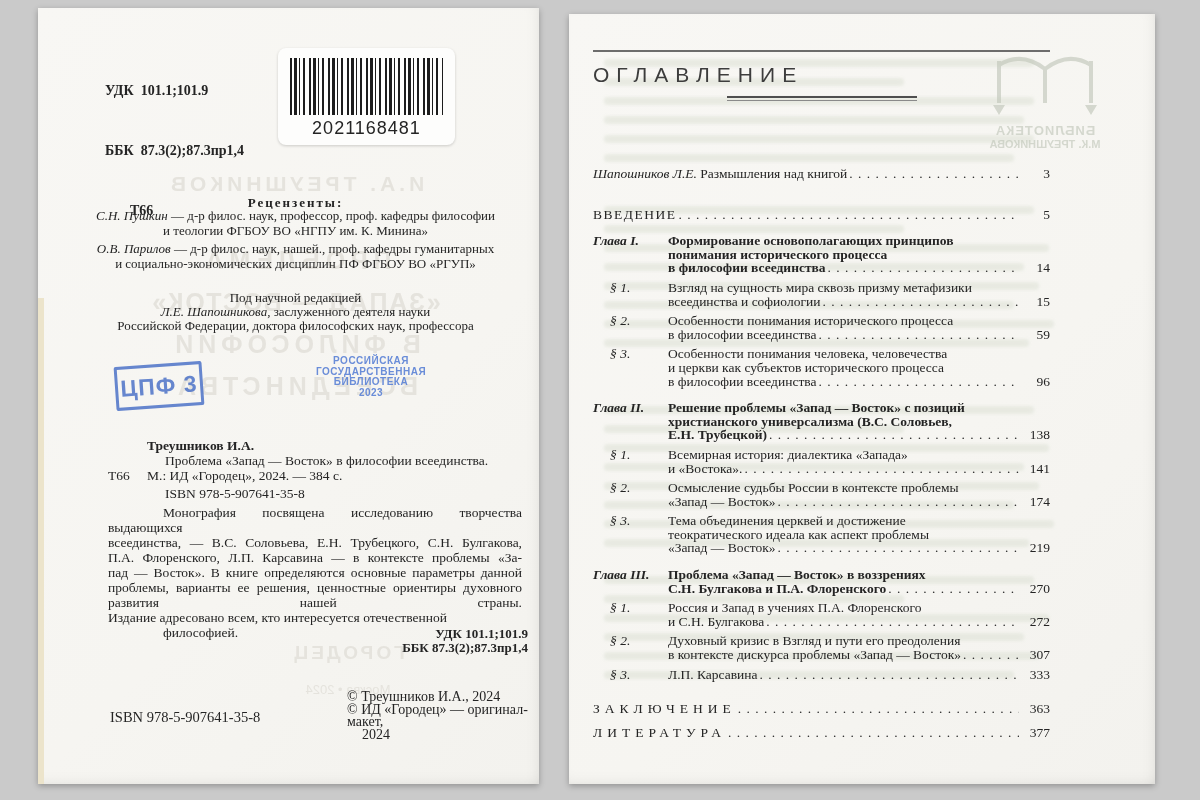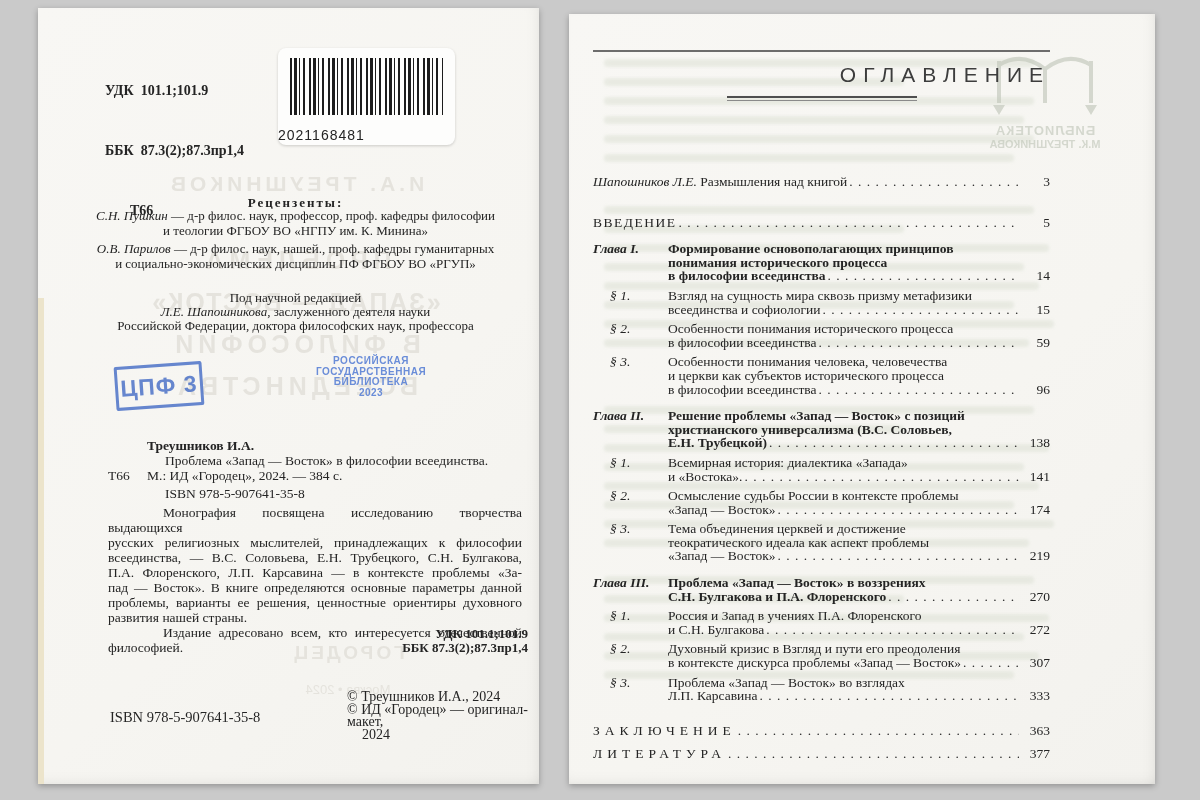--- a/index.html
+++ b/index.html
@@ -10,21 +10,21 @@
   .lp{left:38px;top:8px;width:501px;height:776px;}
   .rp{left:569px;top:14px;width:586px;height:770px;}
   .lp::after{content:"";position:absolute;left:0;top:290px;bottom:0;width:6px;background:#ece4cb;}
   .abs{position:absolute;}
   
   .udk-top{left:67px;top:33px;font-size:14px;font-weight:600;line-height:20px;white-space:pre;}
   .barcode{left:240px;top:40px;width:177px;height:97px;background:#fdfdfc;border-radius:8px;
            box-shadow:0 1px 3px rgba(0,0,0,.18);z-index:3;}
   .bars{margin:10px 12px 0 12px;height:57px;
         background:repeating-linear-gradient(90deg,#1c1c1c 0 2px,#fdfdfc 2px 4px,#1c1c1c 4px 7px,#fdfdfc 7px 9px,#1c1c1c 9px 10px,#fdfdfc 10px 13px,#1c1c1c 13px 15px,#fdfdfc 15px 19px);}
-  .bc-num{text-align:left;font-family:"Liberation Sans",sans-serif;font-size:14px;margin-top:12px;letter-spacing:1px;}
+  .bc-num{text-align:center;font-family:"Liberation Sans",sans-serif;font-size:18px;margin-top:3px;letter-spacing:1px;}
   .center-col{left:30px;width:455px;text-align:center;font-size:13px;z-index:2;}
   .rev-head{top:187px;font-weight:600;letter-spacing:2px;}
   .rev1{top:201px;line-height:14.5px;}
   .rev2{top:234px;line-height:14.5px;}
   .editor{top:271px;line-height:14.2px;margin-top:12px;}
   .stamp-cpf{left:77px;top:356px;width:82px;height:38px;border:3px solid #4d73c8;border-radius:2px;
              transform:rotate(-4deg);color:#4d73c8;font-family:"Liberation Sans",sans-serif;
              font-size:23px;font-weight:700;text-align:center;line-height:38px;letter-spacing:1px;opacity:.85;z-index:3;}
   .stamp-rgb{left:268px;top:348px;width:130px;text-align:center;color:#5b82d6;
              font-family:"Liberation Sans",sans-serif;z-index:3;opacity:.9;}
@@ -49,21 +49,21 @@
   .gt0{top:164px;font-size:21px;letter-spacing:4px;}
   .gt1{top:238px;font-size:25px;letter-spacing:6px;}
   .gt2{top:280px;font-size:25px;letter-spacing:2px;}
   .gt3{top:322px;font-size:25px;letter-spacing:5px;}
   .gt4{top:364px;font-size:25px;letter-spacing:5px;}
   .ghost-pub{left:225px;top:634px;width:170px;text-align:center;transform:scaleX(-1);}
   .ghost-pub .p1{font-size:19px;letter-spacing:3px;}
   .ghost-pub .p2{font-size:13px;font-weight:400;margin-top:18px;}
   
   .top-rule{left:24px;top:36px;width:457px;height:2px;background:#4a4a4a;opacity:.8;}
-  .toc-title{left:24px;top:49px;width:457px;text-align:right;font-family:"Liberation Sans",sans-serif;
+  .toc-title{left:24px;top:49px;width:457px;text-align:left;font-family:"Liberation Sans",sans-serif;
              font-size:21px;font-weight:500;letter-spacing:7px;color:#3d3d3d;z-index:2;}
   .dbl-rule{left:158px;top:82px;width:190px;height:2px;border-top:2px solid #4f4f4f;border-bottom:1px solid #8a8a8a;z-index:2;}
   .toc{left:24px;top:149px;width:457px;font-size:13.5px;line-height:13.6px;z-index:2;}
   .toc-row{position:relative;padding-left:75px;}
   .toc-row.caps,.toc-row.plain{padding-left:0;}
   .toc-row.chapter{font-weight:700;}
   .toc-label{position:absolute;left:0;top:0;font-style:italic;}
   .toc-label.sec{left:17px;font-weight:400;}
   .toc-line.last{display:flex;align-items:baseline;}
   .toc-line.last>span:first-of-type{white-space:nowrap;}
@@ -133,21 +133,20 @@
     <div class="abs biblio">
       <div class="bib-author">Треушников И.А.</div>
       <div class="bib-title">Проблема «Запад — Восток» в философии всеединства.</div>
       <div class="bib-t66">Т66</div>
       <div class="bib-imprint">М.: ИД «Городец», 2024. — 384 с.</div>
       <div class="bib-isbn">ISBN 978-5-907641-35-8</div>
     </div>
 
     <div class="abs annotation">
         <div class="ann-line">Монография посвящена исследованию творчества выдающихся</div>
-        <div class="ann-line">русских религиозных мыслителей, принадлежащих к философии</div>
         <div class="ann-line">всеединства, — В.С. Соловьева, Е.Н. Трубецкого, С.Н. Булгакова,</div>
         <div class="ann-line">П.А. Флоренского, Л.П. Карсавина — в контексте проблемы «За-</div>
         <div class="ann-line">пад — Восток». В книге определяются основные параметры данной</div>
         <div class="ann-line">проблемы, варианты ее решения, ценностные ориентиры духовного</div>
         <div class="ann-line">развития нашей страны.</div>
         <div class="ann-line">Издание адресовано всем, кто интересуется отечественной</div>
         <div class="ann-line">философией.</div>
       </div>
 
     <div class="abs udk-footer">
@@ -214,21 +213,21 @@
       </svg>
       <div class="l1">БИБЛИОТЕКА</div>
       <div class="l2">М.К. ТРЕУШНИКОВА</div>
     </div>
 
     <div class="abs top-rule"></div>
     <div class="abs toc-title">ОГЛАВЛЕНИЕ</div>
     <div class="abs dbl-rule"></div>
 
     <div class="abs toc">
-        <div class="toc-row plain" style="margin-top: 12px;">
+        <div class="toc-row plain" style="margin-top: 4px;">
           <div>
             <div class="toc-line last">
               <i>Шапошников Л.Е. </i>
               <span class="toc-text">Размышления над книгой</span>
               <span class="leader">. . . . . . . . . . . . . . . . . . . . . . . . . . . . . . . . . . . . . . . . . . . . . . . . . . . . . . . . . . . . . . . . . . . . . . . . . . . . . . . . . . . . . . . . . . </span>
               <span class="toc-page">3</span>
             </div>
           </div>
         </div>
         <div class="toc-row caps" style="margin-top: 27px;">
@@ -361,21 +360,20 @@
             <div class="toc-line last">
               <span class="toc-text">в контексте дискурса проблемы «Запад — Восток»</span>
               <span class="leader">. . . . . . . . . . . . . . . . . . . . . . . . . . . . . . . . . . . . . . . . . . . . . . . . . . . . . . . . . . . . . . . . . . . . . . . . . . . . . . . . . . . . . . . . . . </span>
               <span class="toc-page">307</span>
             </div>
           </div>
         </div>
         <div class="toc-row section" style="margin-top: 6px;">
           <span class="toc-label sec">§ 3.</span>
           <div>
-            <div class="toc-line"><span class="toc-text">Проблема «Запад — Восток» во взглядах</span></div>
             <div class="toc-line last">
               <span class="toc-text">Л.П. Карсавина</span>
               <span class="leader">. . . . . . . . . . . . . . . . . . . . . . . . . . . . . . . . . . . . . . . . . . . . . . . . . . . . . . . . . . . . . . . . . . . . . . . . . . . . . . . . . . . . . . . . . . </span>
               <span class="toc-page">333</span>
             </div>
           </div>
         </div>
         <div class="toc-row caps wide" style="margin-top: 21px;">
           <div>
             <div class="toc-line last">

